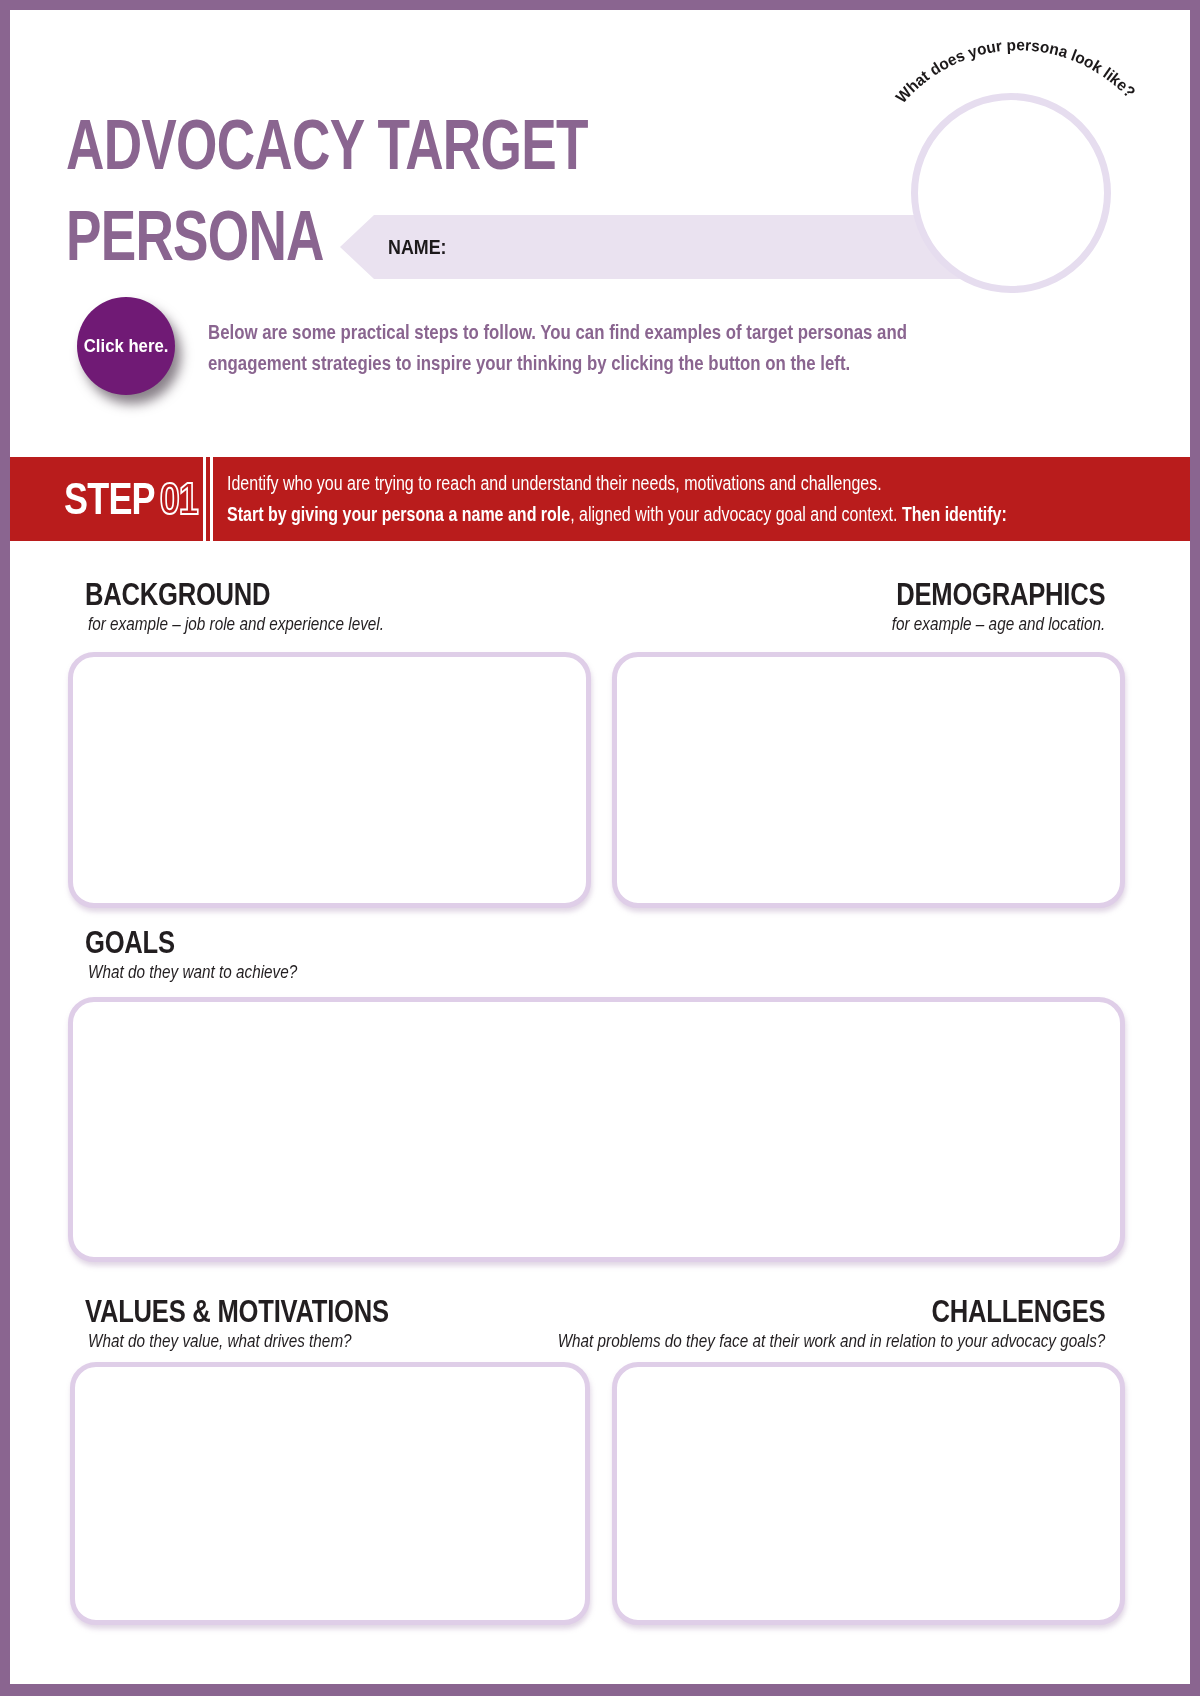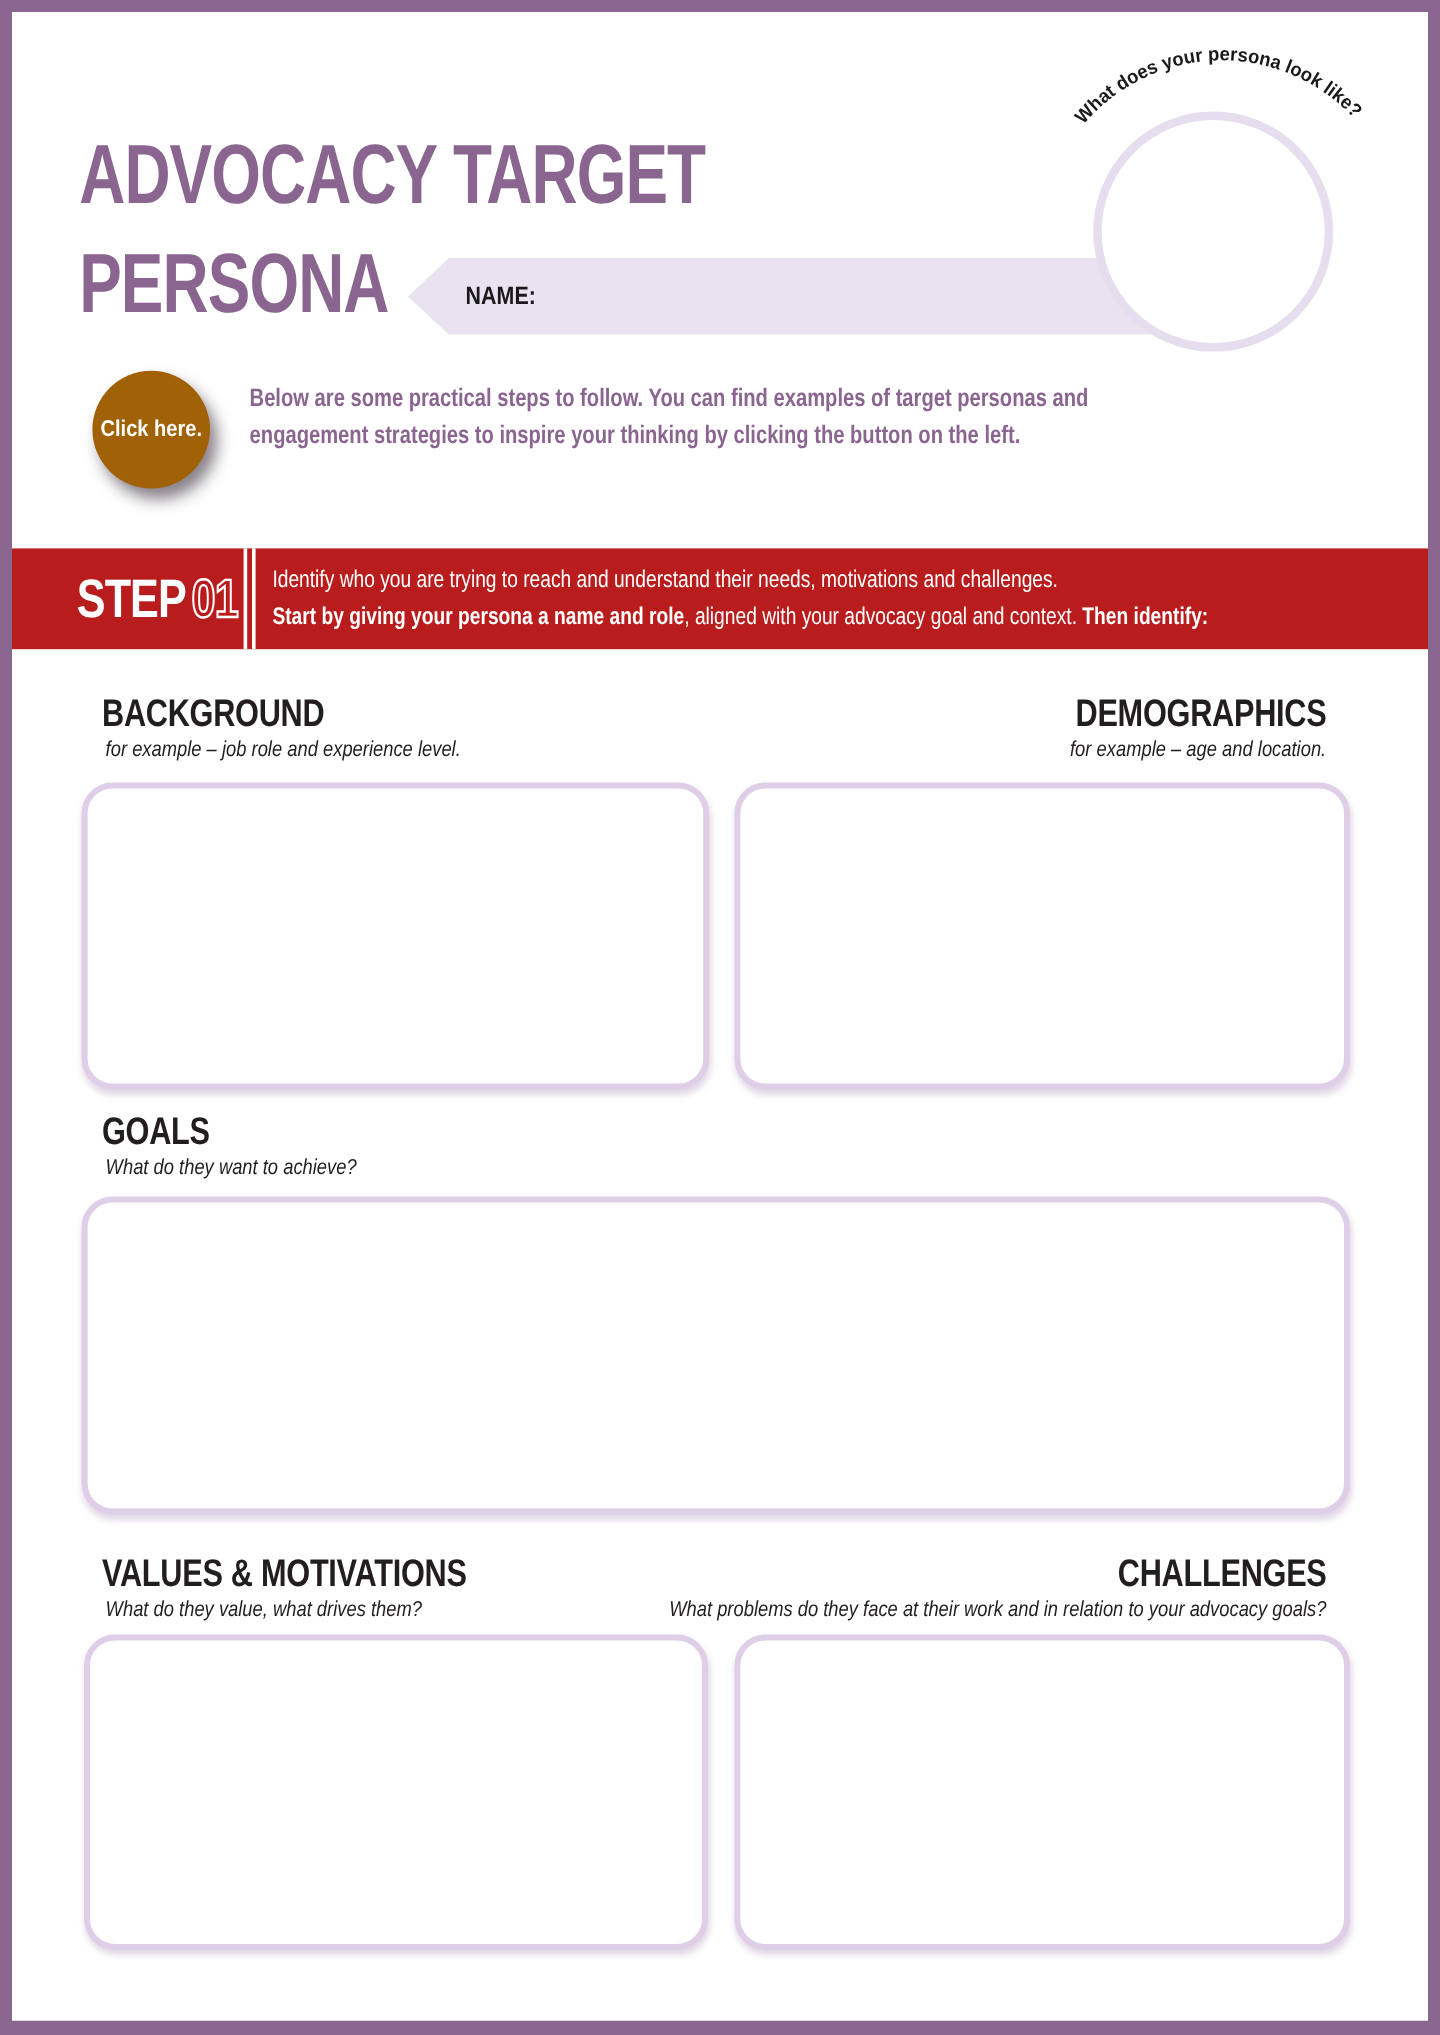--- a/index.html
+++ b/index.html
@@ -33,22 +33,22 @@
   .name-input { flex:1; height:100%; }
 
   .photo-circle {
     position:absolute; left:911px; top:93px; width:200px; height:200px;
     background:#ffffff; border:7px solid #e6ddef; border-radius:50%; z-index:2;
   }
   .arc-svg { position:absolute; left:850px; top:30px; width:340px; height:180px; z-index:3; overflow:visible; }
   .arc-svg text { font-family:"Liberation Sans",sans-serif; font-weight:bold; font-size:16px; fill:#1c191a; }
 
   .click-btn {
-    position:absolute; left:77px; top:309px; width:98px; height:98px; border-radius:50%;
-    background:#a16207; box-shadow:6px 9px 12px rgba(40,25,40,0.55);
+    position:absolute; left:77px; top:297px; width:98px; height:98px; border-radius:50%;
+    background:#701a75; box-shadow:6px 9px 12px rgba(40,25,40,0.55);
     display:flex; align-items:center; justify-content:center; z-index:2; cursor:pointer;
   }
   .click-btn span {
     color:#ffffff; font-size:19px; font-weight:bold; white-space:nowrap;
     transform:scaleX(0.88);
   }
 
   .intro {
     position:absolute; left:208px; top:316px; width:900px;
     color:#8a6590; font-size:21px; font-weight:bold; line-height:31px; white-space:nowrap;

